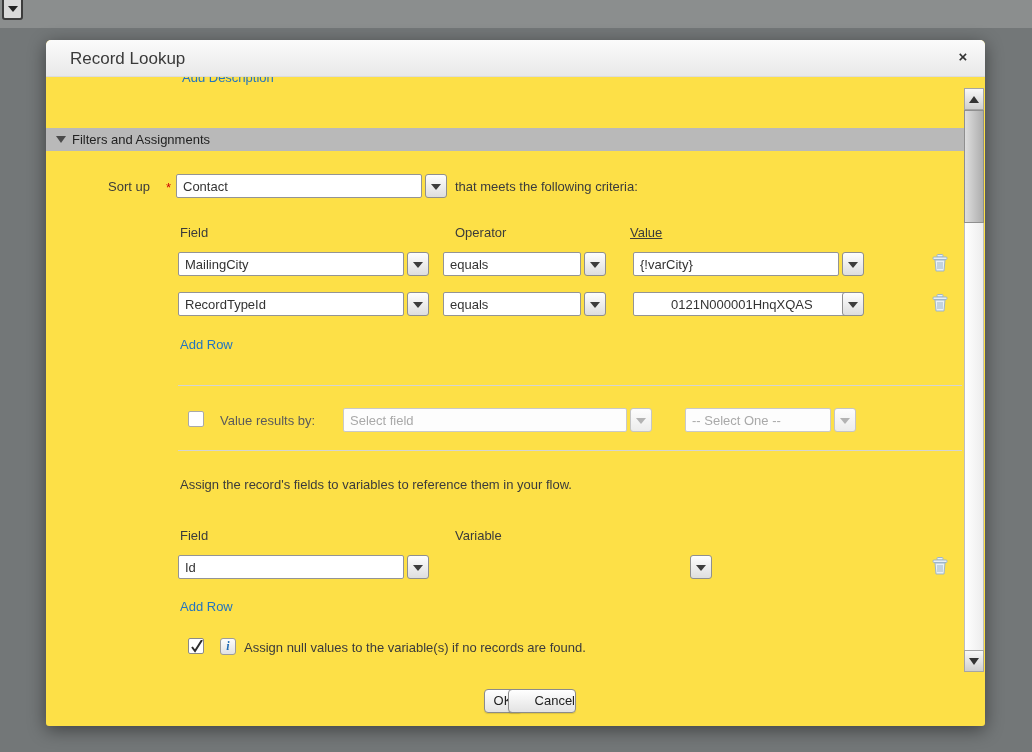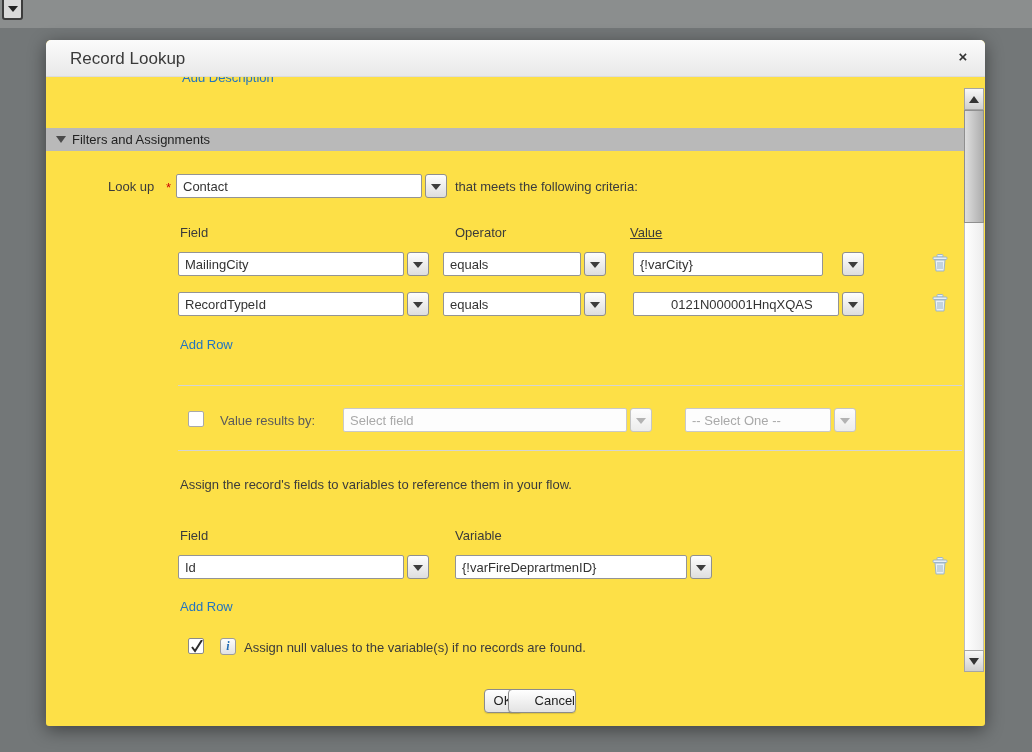--- a/index.html
+++ b/index.html
@@ -147,41 +147,41 @@
 
   <div class="modal-body">
 
     <a class="link add-desc">Add Description</a>
 
     <div class="section-header">
       <span class="tri"></span>
       <span class="lbl">Filters and Assignments</span>
     </div>
 
-    <span class="field-label" style="left:62px; top:102px;">Look up</span>
+    <span class="field-label" style="left:62px; top:102px;">Sort up</span>
     <span class="field-label req" style="left:120px; top:103px;">*</span>
     <input class="txt" style="left: 130px; top: 97px; width: 246px;" value="Contact">
     <div class="dd-btn" style="left:379px; top:97px;">
         <span class="arr"></span>
       </div>
     <span class="field-label" style="left:409px; top:102px;">that meets the following criteria:</span>
 
     <span class="field-label" style="left:134px; top:148px;">Field</span>
     <span class="field-label" style="left:409px; top:148px;">Operator</span>
     <span class="field-label" style="left:584px; top:148px;text-decoration:underline;">Value</span>
 
     <input class="txt" style="left: 132px; top: 175px; width: 226px;" value="MailingCity">
     <div class="dd-btn" style="left:361px; top:175px;">
         <span class="arr"></span>
       </div>
     <input class="txt" style="left: 397px; top: 175px; width: 138px;" value="equals">
     <div class="dd-btn" style="left:538px; top:175px;">
         <span class="arr"></span>
       </div>
-    <input class="txt" style="left: 587px; top: 175px; width: 190px;" value="{!varCity}">
+    <input class="txt" style="left: 587px; top: 175px; width: 206px;" value="{!varCity}">
     <div class="dd-btn" style="left:796px; top:175px;">
         <span class="arr"></span>
       </div>
     <div class="trash" style="left:886px; top:177px;">
       <svg width="16" height="18" viewBox="0 0 16 18">
         <rect x="5" y="0.5" width="6" height="2.5" rx="1" fill="#e8f0f6" stroke="#9fb6c8"></rect>
         <rect x="1" y="3" width="14" height="2.5" rx="1" fill="#e8f0f6" stroke="#9fb6c8"></rect>
         <path d="M3 6 L13 6 L12 17 L4 17 Z" fill="#e8f0f6" stroke="#9fb6c8"></path>
         <line x1="6" y1="8" x2="6" y2="15" stroke="#9fb6c8"></line>
         <line x1="8" y1="8" x2="8" y2="15" stroke="#9fb6c8"></line>
@@ -190,21 +190,21 @@
     </div>
 
     <input class="txt" style="left: 132px; top: 215px; width: 226px;" value="RecordTypeId">
     <div class="dd-btn" style="left:361px; top:215px;">
         <span class="arr"></span>
       </div>
     <input class="txt" style="left: 397px; top: 215px; width: 138px;" value="equals">
     <div class="dd-btn" style="left:538px; top:215px;">
         <span class="arr"></span>
       </div>
-    <input class="txt" style="left: 587px; top: 215px; width: 206px; padding-left: 37px;" value="0121N000001HnqXQAS">
+    <input class="txt" style="left: 587px; top: 215px; width: 230px; padding-left: 37px;" value="0121N000001HnqXQAS">
     <div class="dd-btn" style="left:796px; top:215px;">
         <span class="arr"></span>
       </div>
     <div class="trash" style="left:886px; top:217px;">
       <svg width="16" height="18" viewBox="0 0 16 18">
         <rect x="5" y="0.5" width="6" height="2.5" rx="1" fill="#e8f0f6" stroke="#9fb6c8"></rect>
         <rect x="1" y="3" width="14" height="2.5" rx="1" fill="#e8f0f6" stroke="#9fb6c8"></rect>
         <path d="M3 6 L13 6 L12 17 L4 17 Z" fill="#e8f0f6" stroke="#9fb6c8"></path>
         <line x1="6" y1="8" x2="6" y2="15" stroke="#9fb6c8"></line>
         <line x1="8" y1="8" x2="8" y2="15" stroke="#9fb6c8"></line>
@@ -231,21 +231,20 @@
 
     <span class="field-label" style="left:134px; top:400px;">Assign the record's fields to variables to reference them in your flow.</span>
 
     <span class="field-label" style="left:134px; top:451px;">Field</span>
     <span class="field-label" style="left:409px; top:451px;">Variable</span>
 
     <input class="txt" style="left: 132px; top: 478px; width: 226px;" value="Id">
     <div class="dd-btn" style="left:361px; top:478px;">
         <span class="arr"></span>
       </div>
-    <input class="txt" style="left: 409px; top: 478px; width: 232px;" value="{!varFireDeprartmenID}">
     <div class="dd-btn" style="left:644px; top:478px;">
         <span class="arr"></span>
       </div>
     <div class="trash" style="left:886px; top:480px;">
       <svg width="16" height="18" viewBox="0 0 16 18">
         <rect x="5" y="0.5" width="6" height="2.5" rx="1" fill="#e8f0f6" stroke="#9fb6c8"></rect>
         <rect x="1" y="3" width="14" height="2.5" rx="1" fill="#e8f0f6" stroke="#9fb6c8"></rect>
         <path d="M3 6 L13 6 L12 17 L4 17 Z" fill="#e8f0f6" stroke="#9fb6c8"></path>
         <line x1="6" y1="8" x2="6" y2="15" stroke="#9fb6c8"></line>
         <line x1="8" y1="8" x2="8" y2="15" stroke="#9fb6c8"></line>

